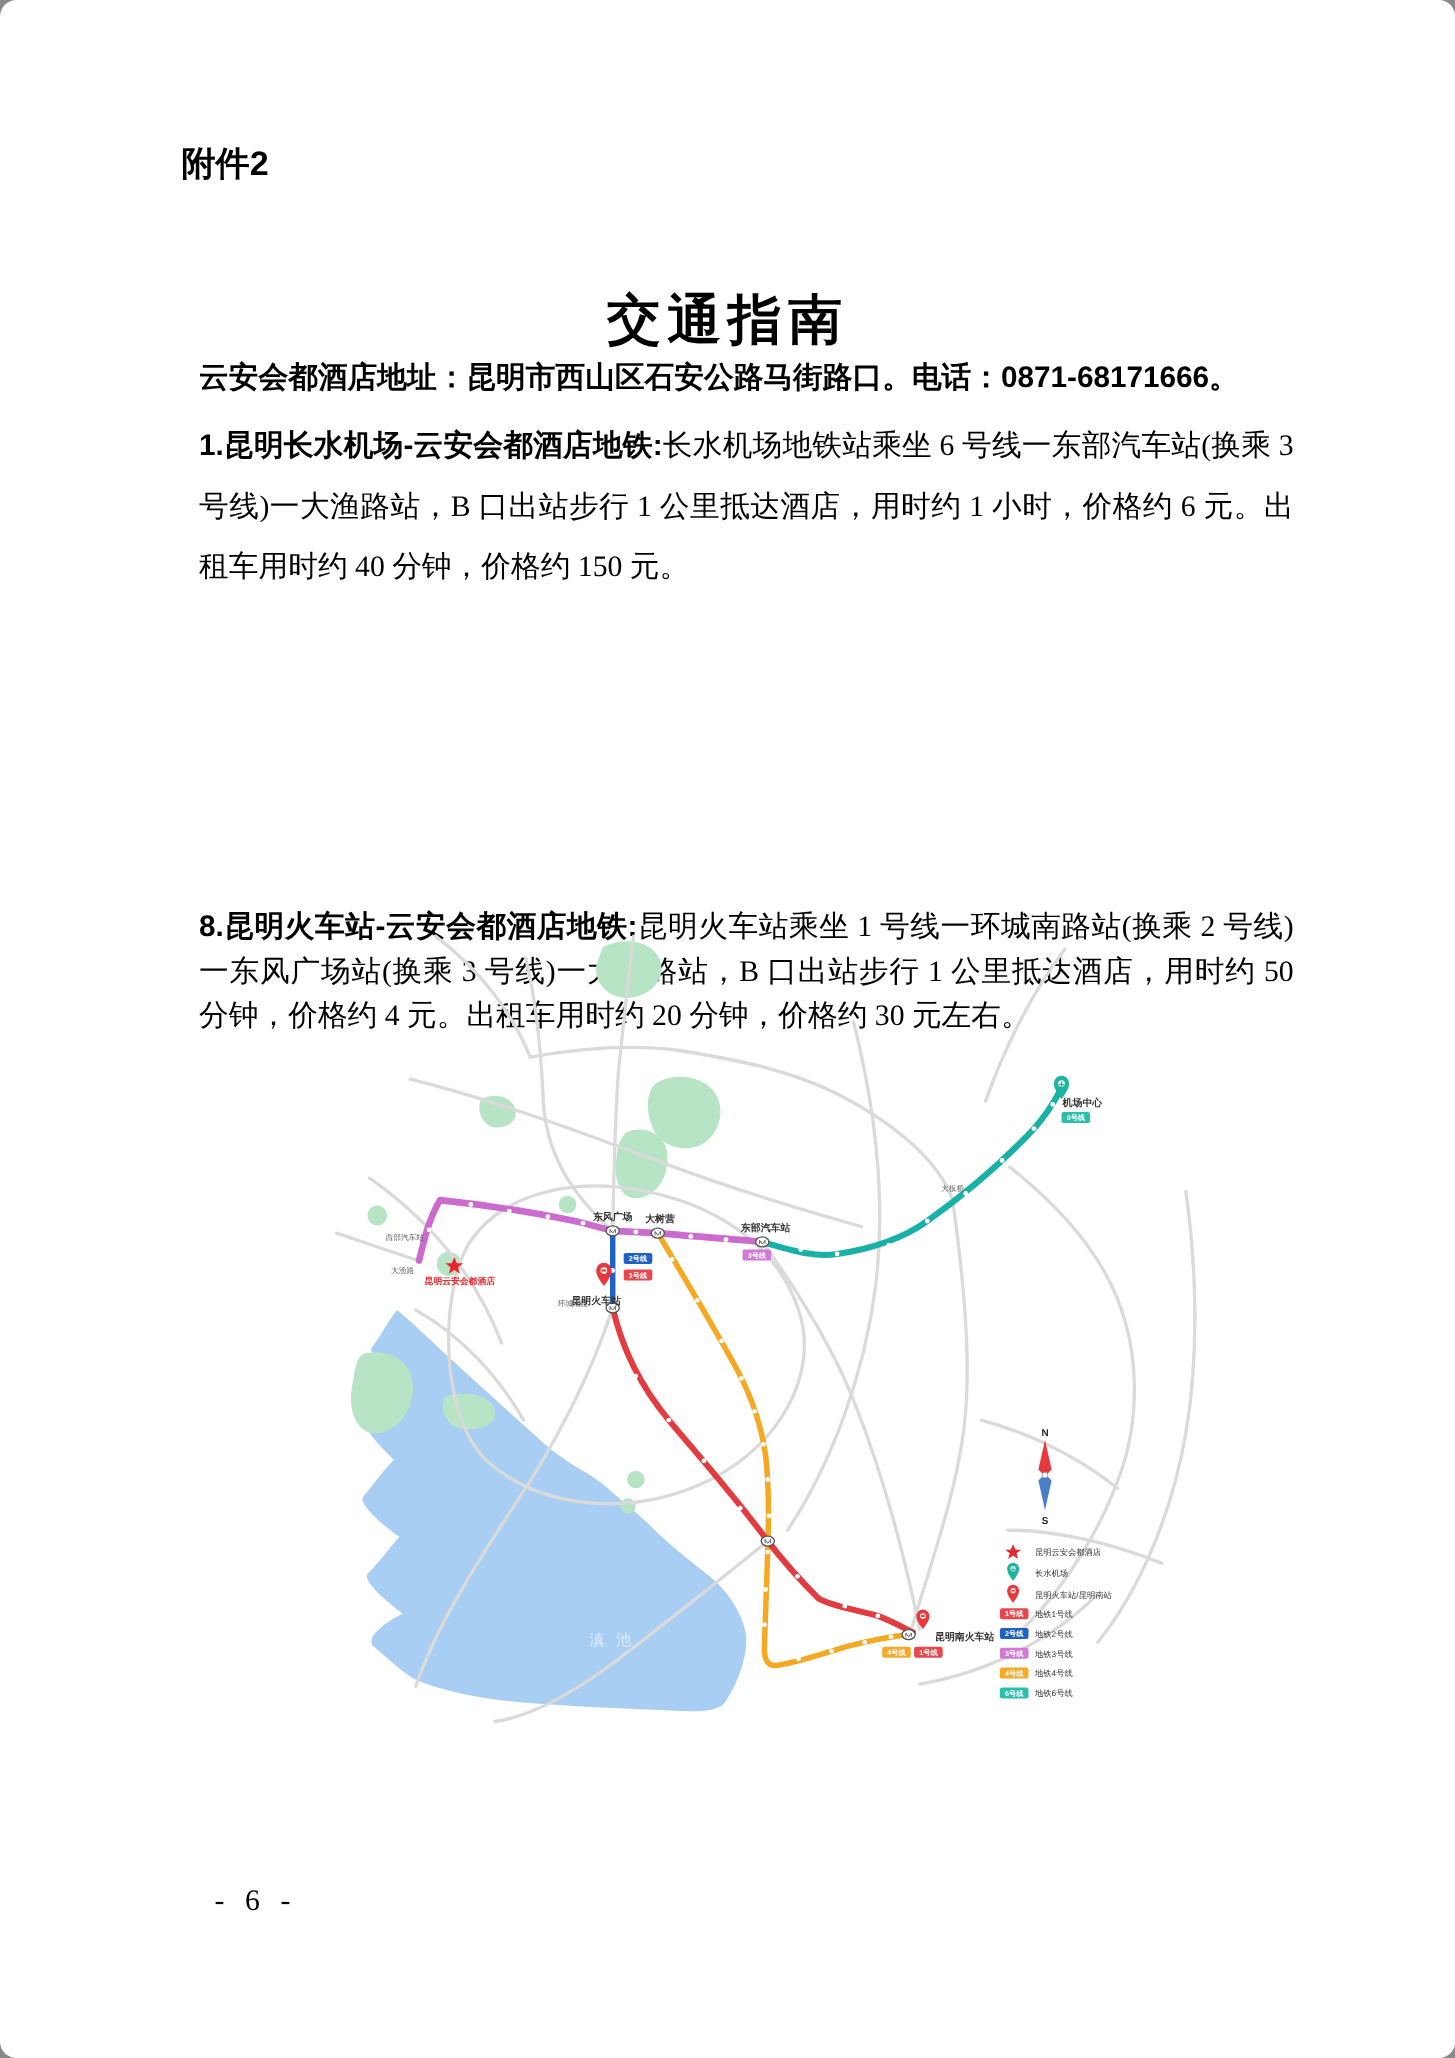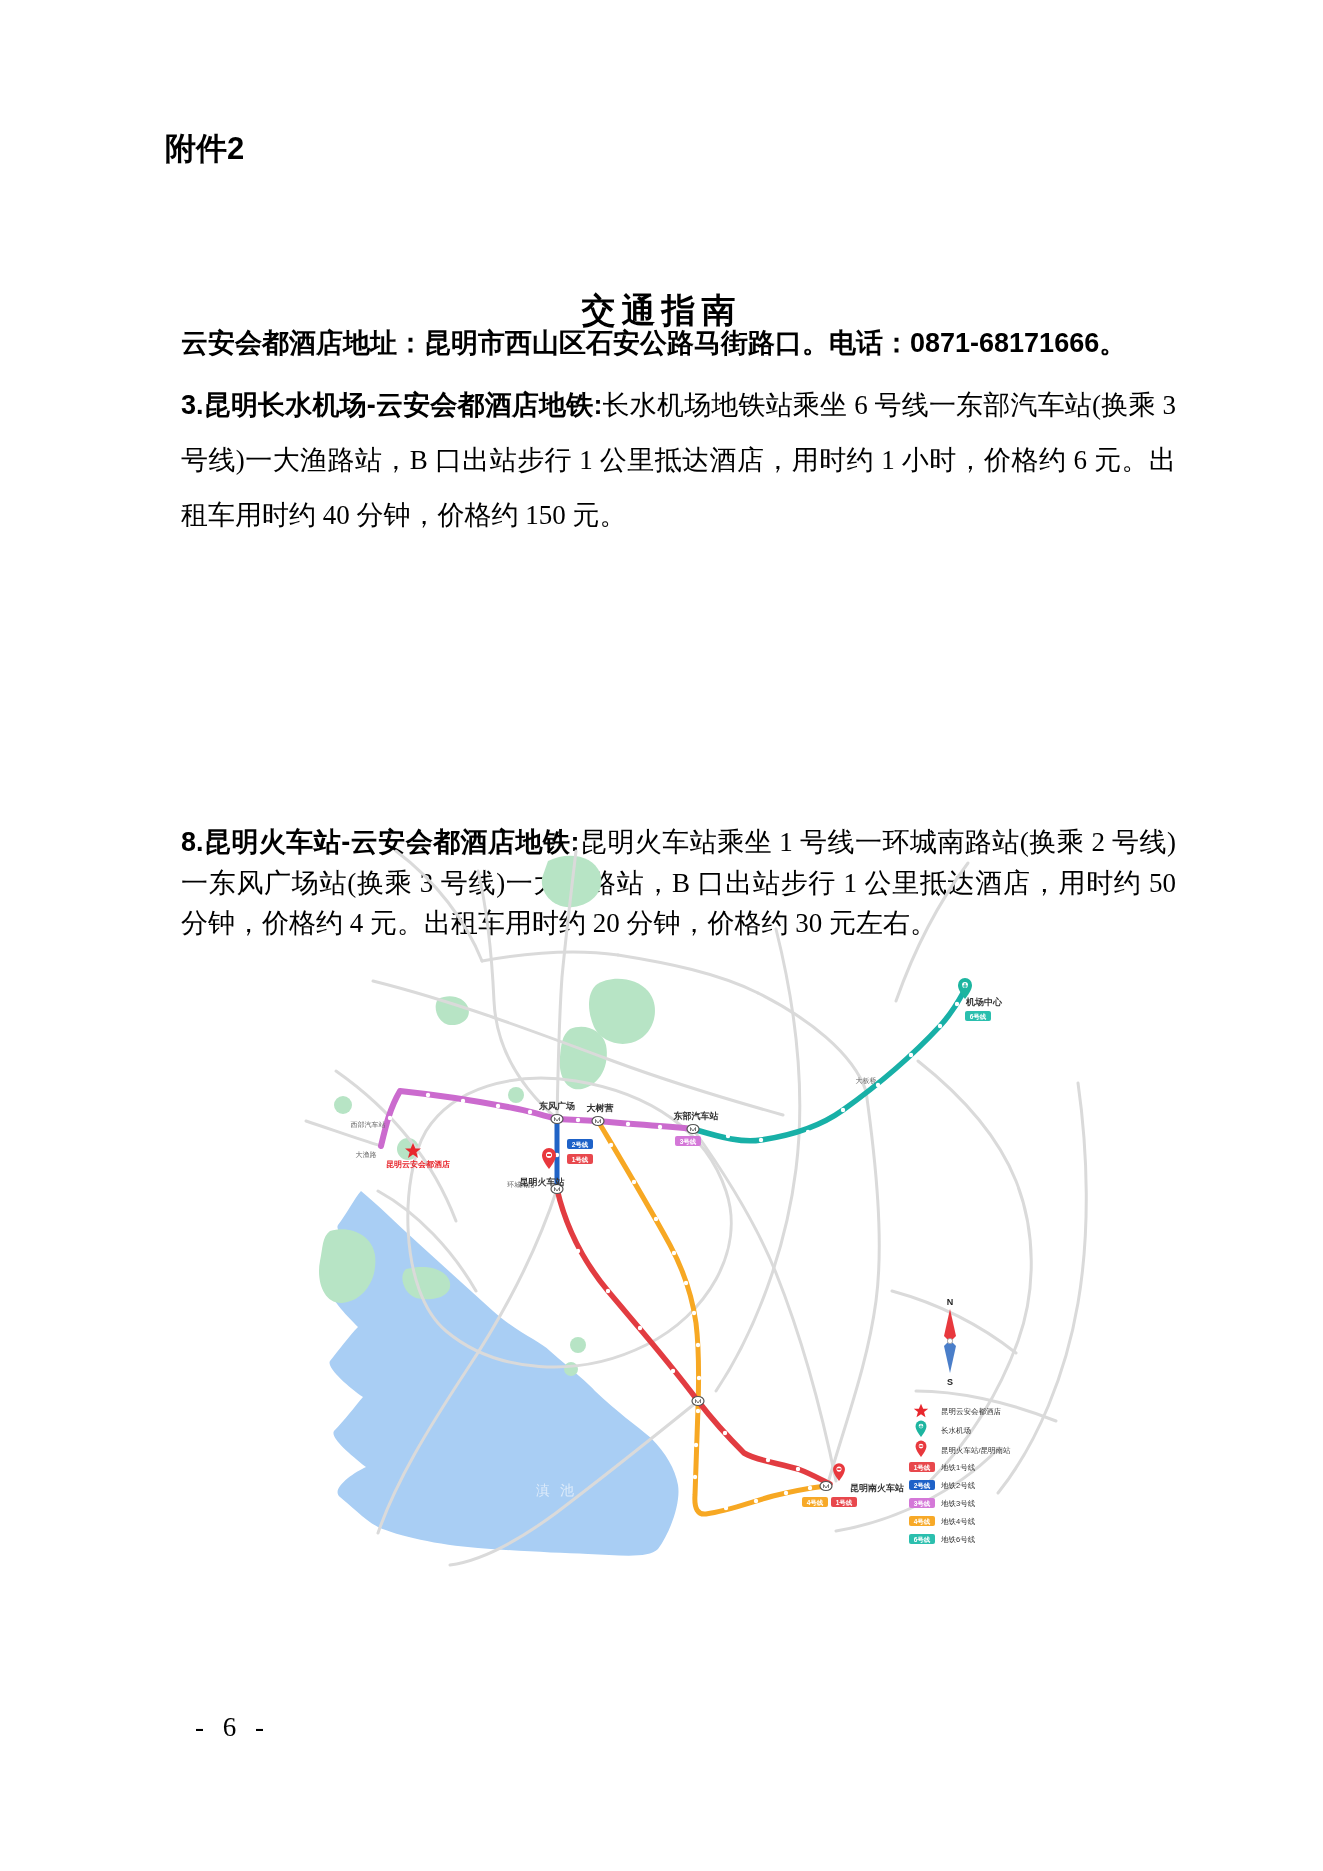--- a/index.html
+++ b/index.html
@@ -1,21 +1,21 @@
 <!DOCTYPE html>
 <html><head>
 <meta charset="utf-8">
 <style>
   html,body{margin:0;padding:0;background:#888;}
   .doc{position:relative;width:1323px;height:1871px;background:#ffffff;overflow:hidden;
-       font-family:"Liberation Serif",serif;color:#000;margin:0 auto;}
+       font-family:"Liberation Serif",serif;color:#000;margin:0 auto;border-radius:15px;}
   .attach{position:absolute;left:165px;top:128px;font-family:"Liberation Sans",sans-serif;
           font-weight:bold;font-size:31px;}
-  .title{position:absolute;left:0;width:100%;top:258px;text-align:center;font-size:34px;
-         font-weight:bold;letter-spacing:6px;margin-top:30px;}
+  .title{position:absolute;left:0;width:100%;top:258px;text-align:center;font-size:49px;
+         font-weight:bold;letter-spacing:6px;}
   .bodytext{position:absolute;left:165px;width:995px;text-align:justify;font-size:27px;margin:16px;}
   .intro{top:306px;font-family:"Liberation Sans",sans-serif;font-weight:bold;line-height:42px;}
   .p1{top:362px;line-height:55px;}
   .p2{top:582px;line-height:55px;}
   .p3{top:806px;line-height:40.5px;}
   .lead{font-family:"Liberation Sans",sans-serif;font-weight:bold;}
   .pageno{position:absolute;left:195px;top:1712px;font-size:27px;letter-spacing:6px;}
   .map{position:absolute;left:278px;top:833px;}
 
   
@@ -53,21 +53,21 @@
 <body>
 
 <div class="doc">
 
   <div class="attach">附件2</div>
 
   <div class="title">交通指南</div>
 
   <p class="bodytext intro">云安会都酒店地址：昆明市西山区石安公路马街路口。电话：0871-68171666。</p>
 
-  <p class="bodytext p1"><span class="lead">3.昆明长水机场-云安会都酒店地铁:</span><span>长水机场地铁站乘坐 6 号线一东部汽车站(换乘 3 号线)一大渔路站，B 口出站步行 1 公里抵达酒店，用时约 1 小时，价格约 6 元。出租车用时约 40 分钟，价格约 150 元。</span></p>
+  <p class="bodytext p1"><span class="lead">1.昆明长水机场-云安会都酒店地铁:</span><span>长水机场地铁站乘坐 6 号线一东部汽车站(换乘 3 号线)一大渔路站，B 口出站步行 1 公里抵达酒店，用时约 1 小时，价格约 6 元。出租车用时约 40 分钟，价格约 150 元。</span></p>
 
 
   <p class="bodytext p3"><span class="lead">8.昆明火车站-云安会都酒店地铁:</span><span>昆明火车站乘坐 1 号线一环城南路站(换乘 2 号线)一东风广场站(换乘 3 号线)一大渔路站，B 口出站步行 1 公里抵达酒店，用时约 50 分钟，价格约 4 元。出租车用时约 20 分钟，价格约 30 元左右。</span></p>
 
   <svg class="map" width="895" height="740" viewBox="0 0 895 740">
     <defs>
       <path id="pin" d="M0,0 C-5.5,-7 -7,-11 -7,-14 A7,7 0 1,1 7,-14 C7,-11 5.5,-7 0,0 Z"></path>
       <path id="star" d="M0,-8 L2.4,-2.5 L8,-2.5 L3.4,1.2 L5,7 L0,3.5 L-5,7 L-3.4,1.2 L-8,-2.5 L-2.4,-2.5 Z"></path>
     </defs>
 

